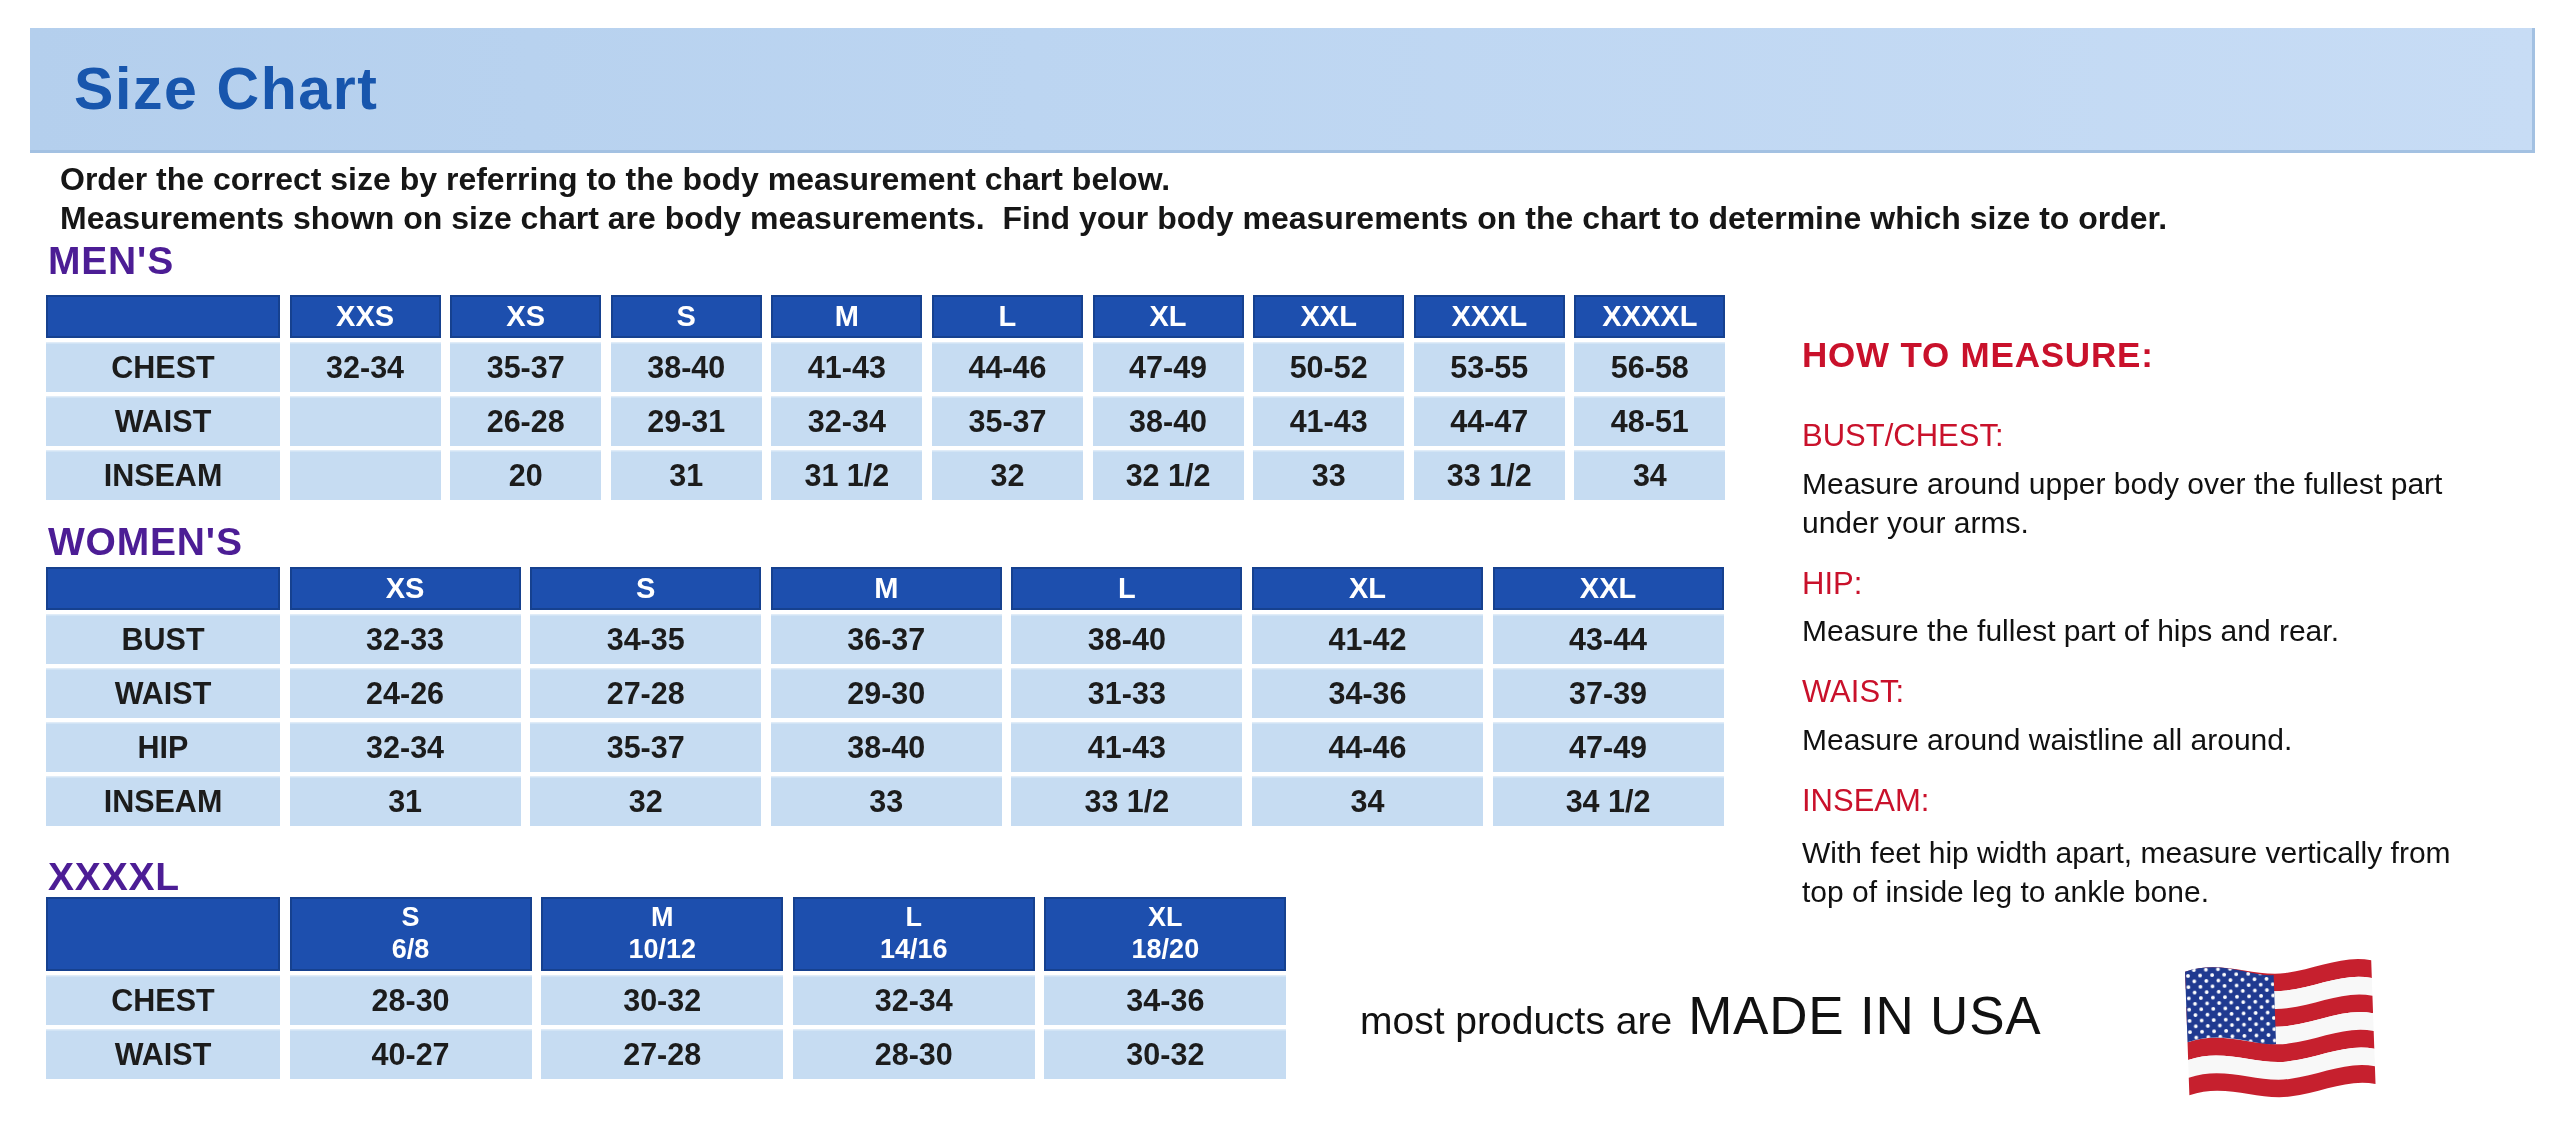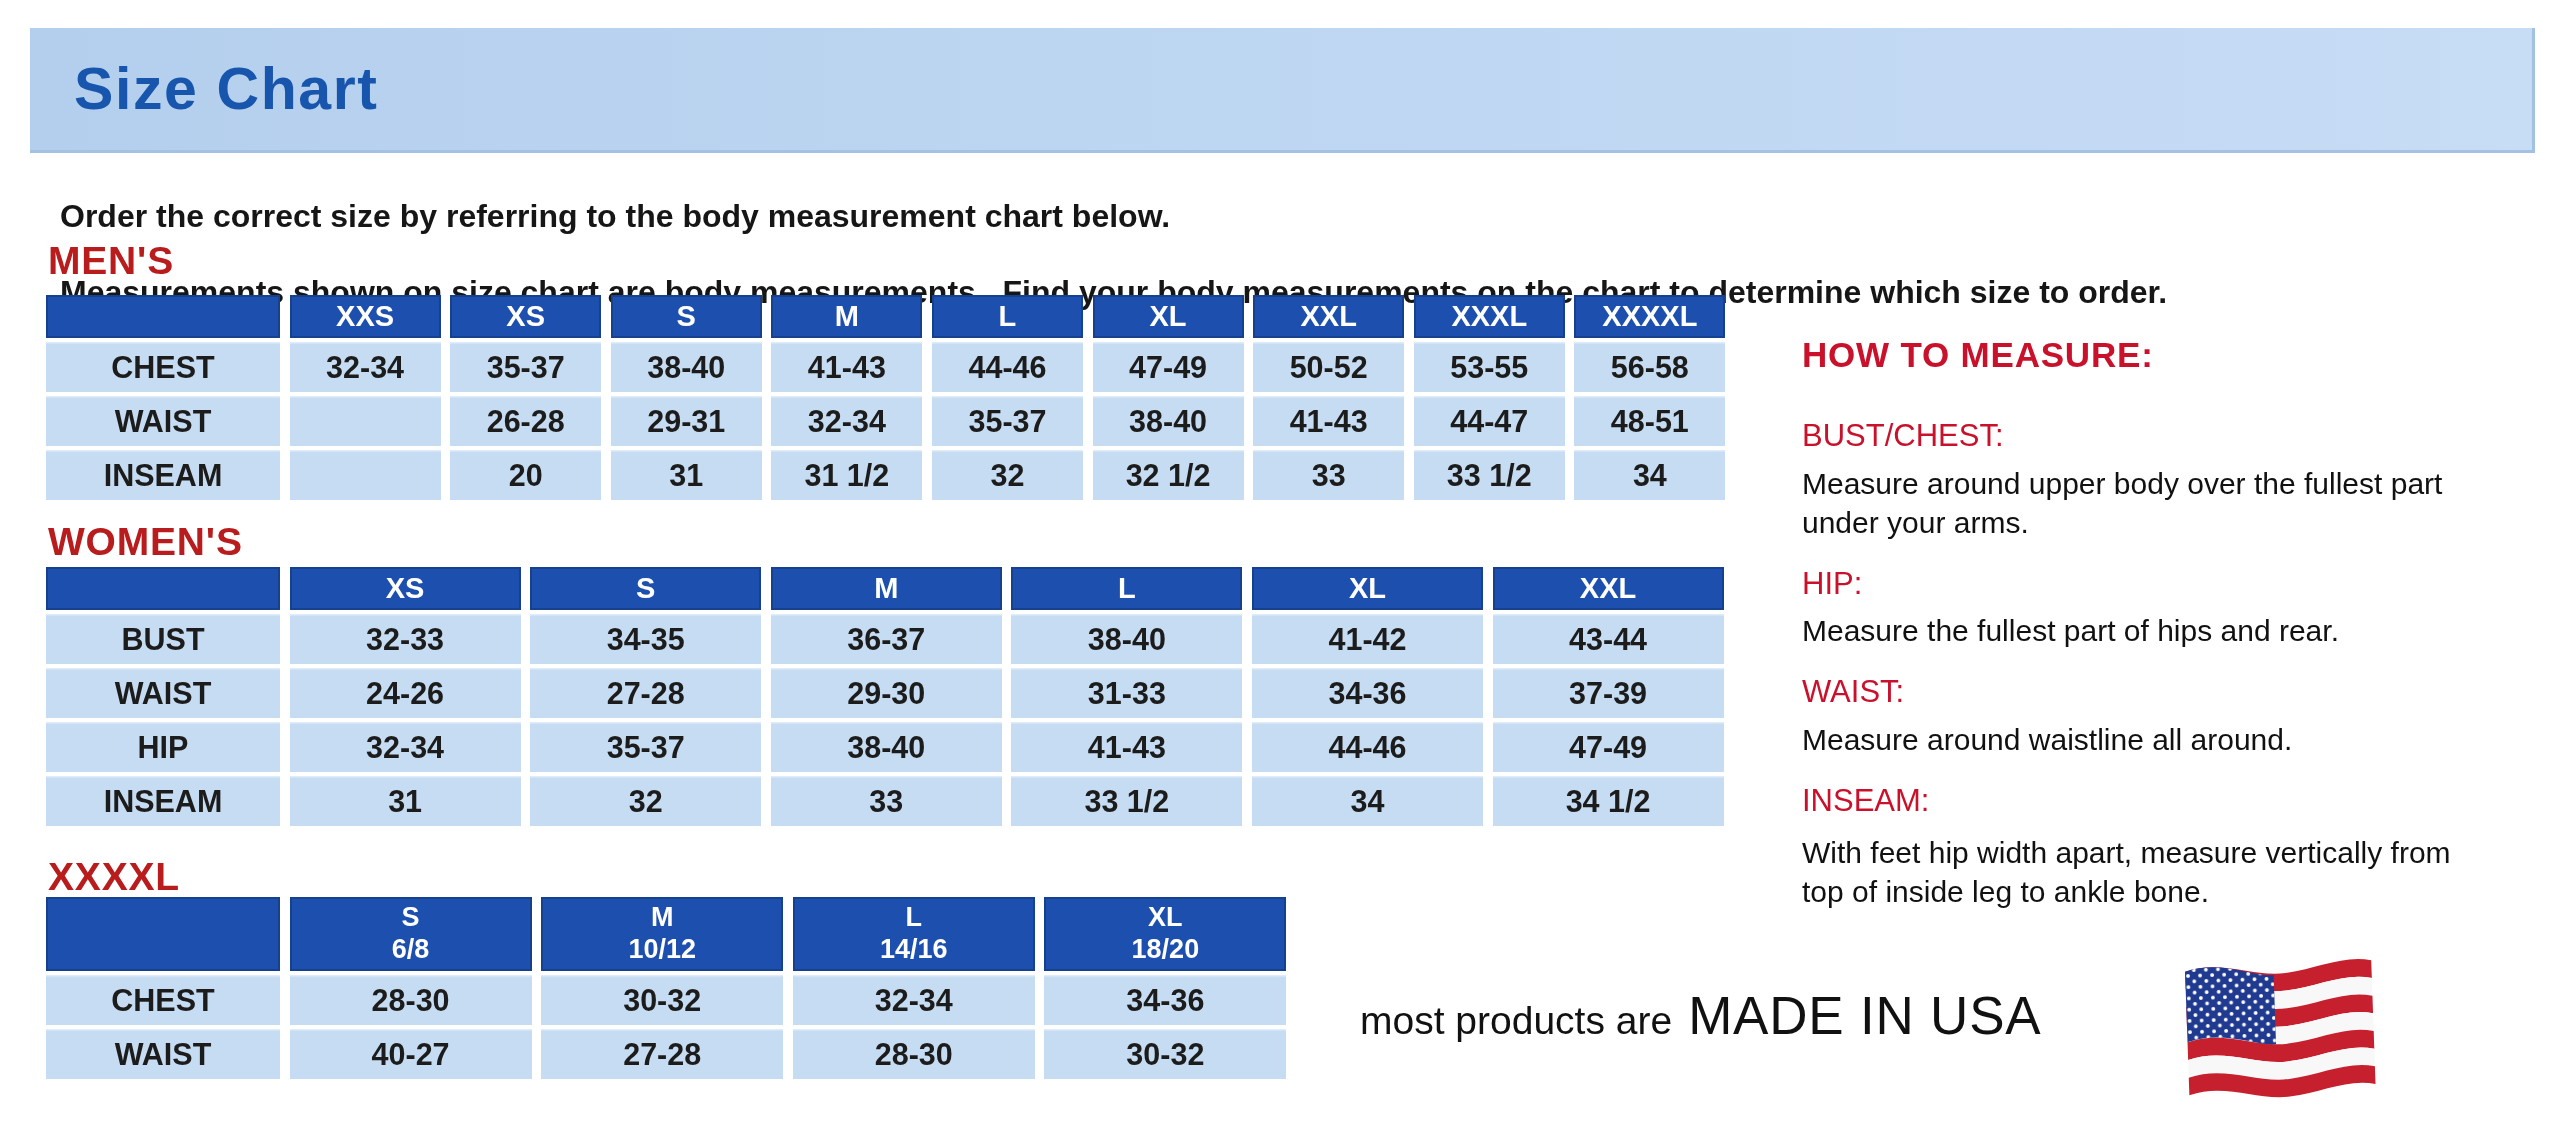--- a/index.html
+++ b/index.html
@@ -15,25 +15,25 @@
     background:linear-gradient(90deg,#b4cfed 0%,#bcd5f1 40%,#c7dcf5 100%);
     border-bottom:3.2px solid #a3c1e2;border-right:3.2px solid #a3c1e2;
     display:flex;align-items:center;
   }
   .banner h1{
     margin:0 0 0 44px;font-size:59px;font-weight:bold;letter-spacing:1.6px;
     color:#1856ad;
   }
   
   .intro{position:absolute;left:60px;top:160px;font-size:32px;font-weight:bold;line-height:39px;color:#161616;}
-  .intro-line{white-space:pre;margin-top:37px;}
+  .intro-line{white-space:pre;}
   
   .section-heading{
     position:absolute;left:48px;font-size:39px;font-weight:bold;
-    color:#b91c1c;letter-spacing:0.8px;margin:0;
+    color:#4c1d95;letter-spacing:0.8px;margin:0;
   }
   #mens-heading{top:239px;}
   #womens-heading{top:520px;}
   #youth-heading{top:855px;}
   
   .size-table{position:absolute;left:46px;display:flex;flex-direction:column;row-gap:4px;}
   #mens-table{top:295px;}
   #womens-table{top:567px;}
   #youth-table{top:897px;}
   .trow{display:flex;column-gap:9.6px;}

